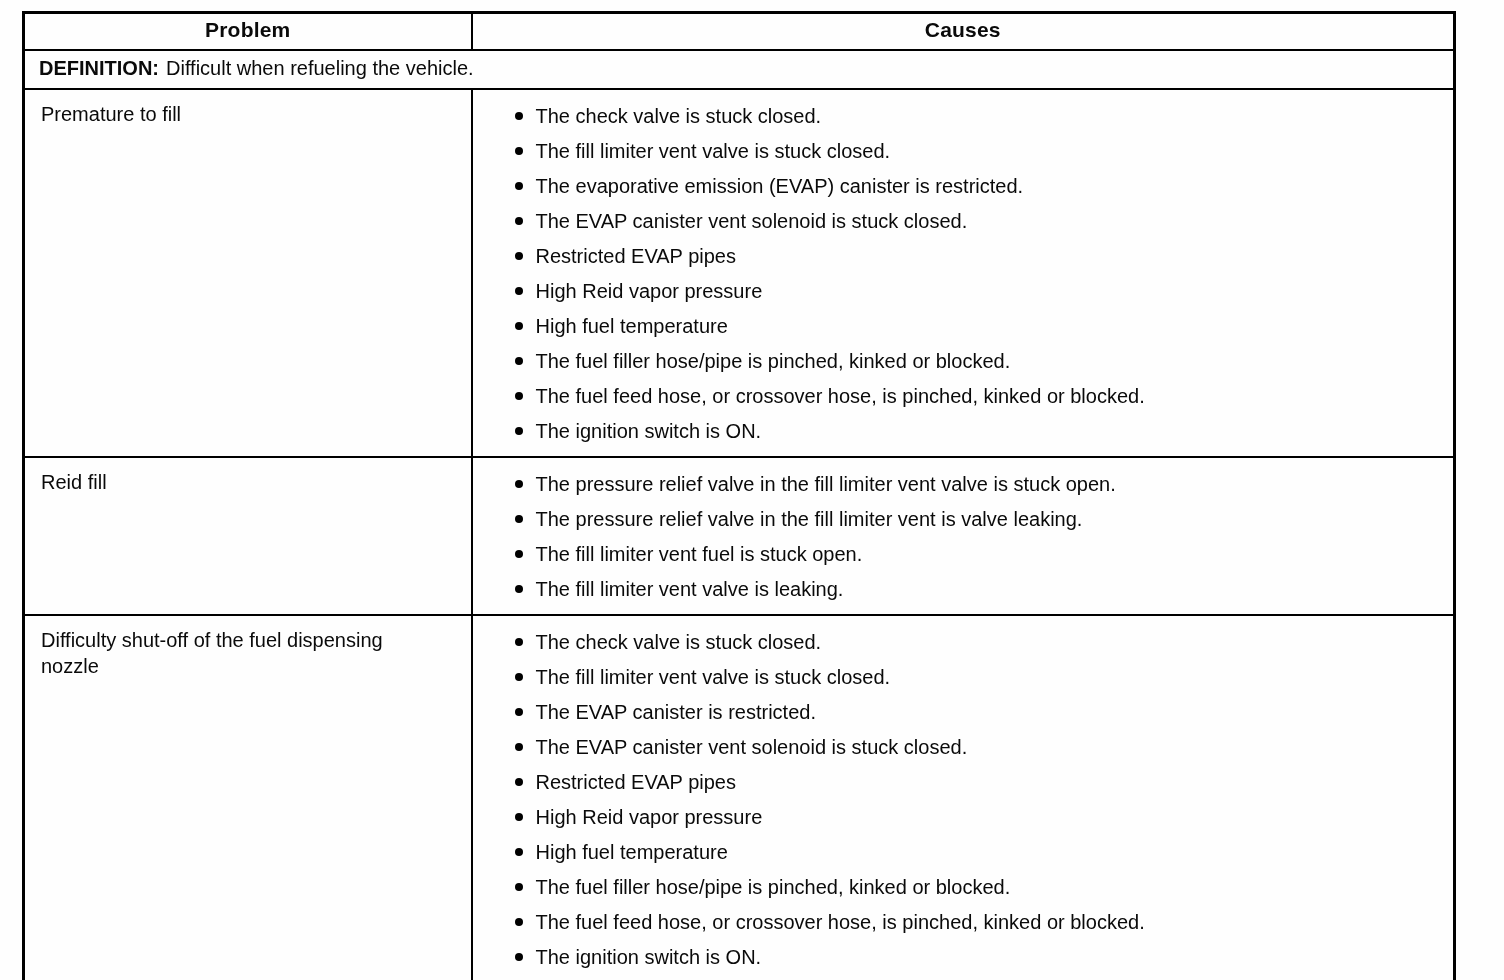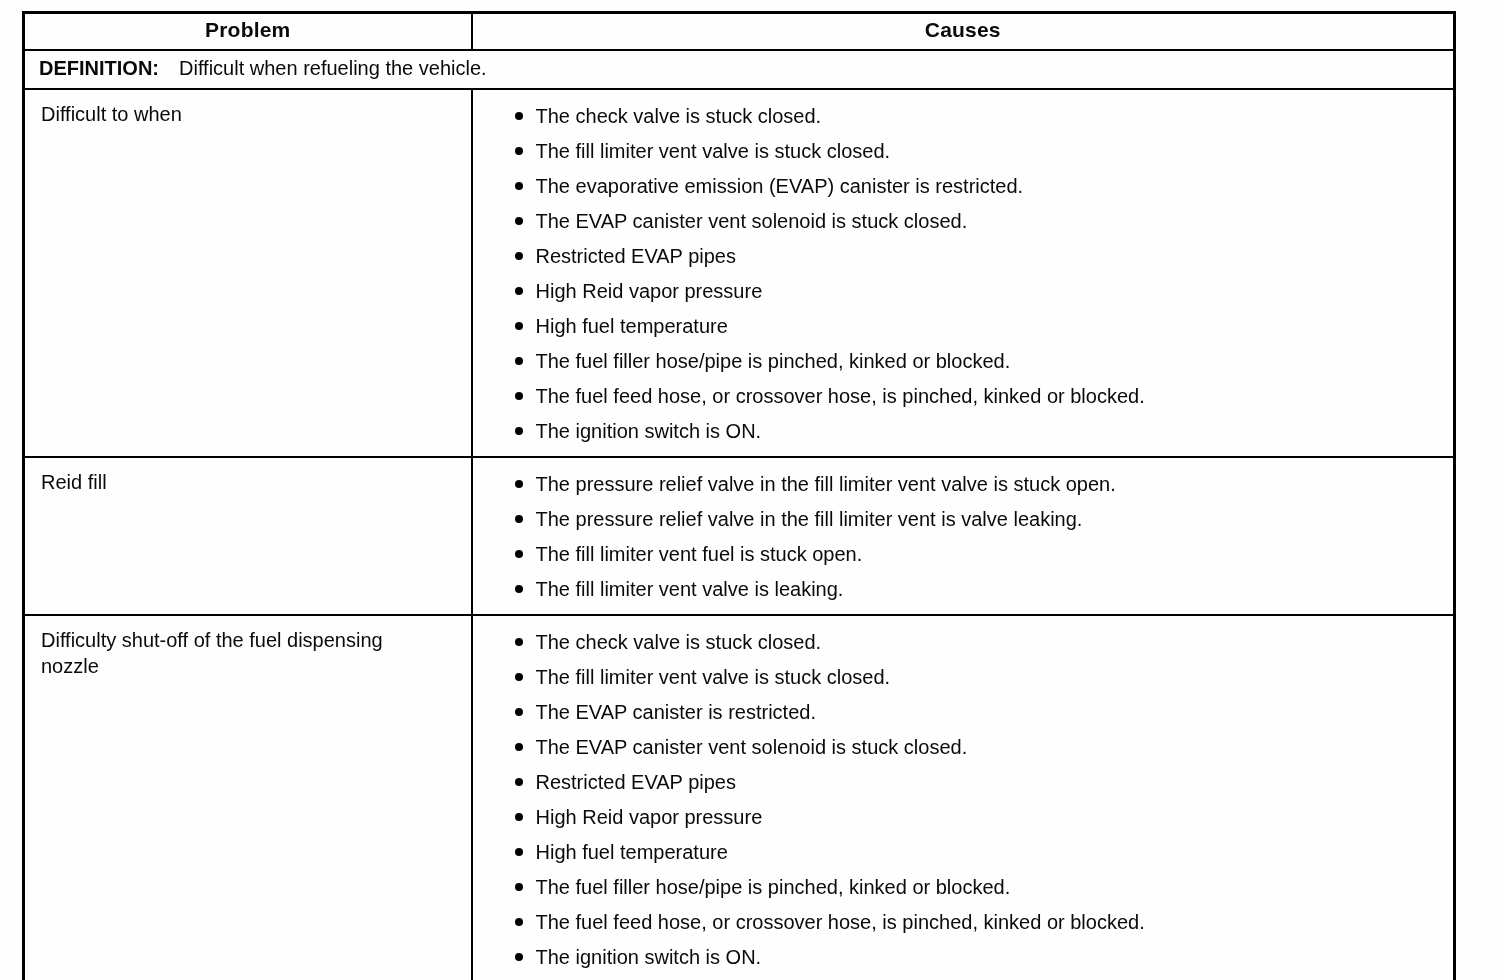--- a/index.html
+++ b/index.html
@@ -42,21 +42,21 @@
     text-align: center;
     padding: 4px 4px 7px 4px;
     letter-spacing: 0.2px;
   }
   td.definition-cell {
     font-size: 20px;
     padding: 6px 12px 8px 14px;
   }
   .def-label {
     font-weight: bold;
-    margin-right: 20px;
+    margin-right: 7px;
   }
   td.problem-cell {
     font-size: 20px;
     padding: 11px 16px 10px 16px;
   }
   td.problem-cell .problem-text {
     display: block;
     max-width: 350px;
     line-height: 1.3;
   }
@@ -101,21 +101,21 @@
     </thead>
     <tbody>
       <tr>
         <td class="definition-cell" colspan="2">
           <span class="def-label">DEFINITION:</span><span>Difficult when refueling the vehicle.</span>
         </td>
       </tr>
 
       <tr>
         <td class="problem-cell">
-          <span class="problem-text">Difficult to when</span>
+          <span class="problem-text">Premature to fill</span>
         </td>
         <td class="causes-cell">
           <ul class="causes-list">
             <li>
                 <span class="bullet"></span>
                 <span>The check valve is stuck closed.</span>
               </li>
             <li>
                 <span class="bullet"></span>
                 <span>The fill limiter vent valve is stuck closed.</span>

